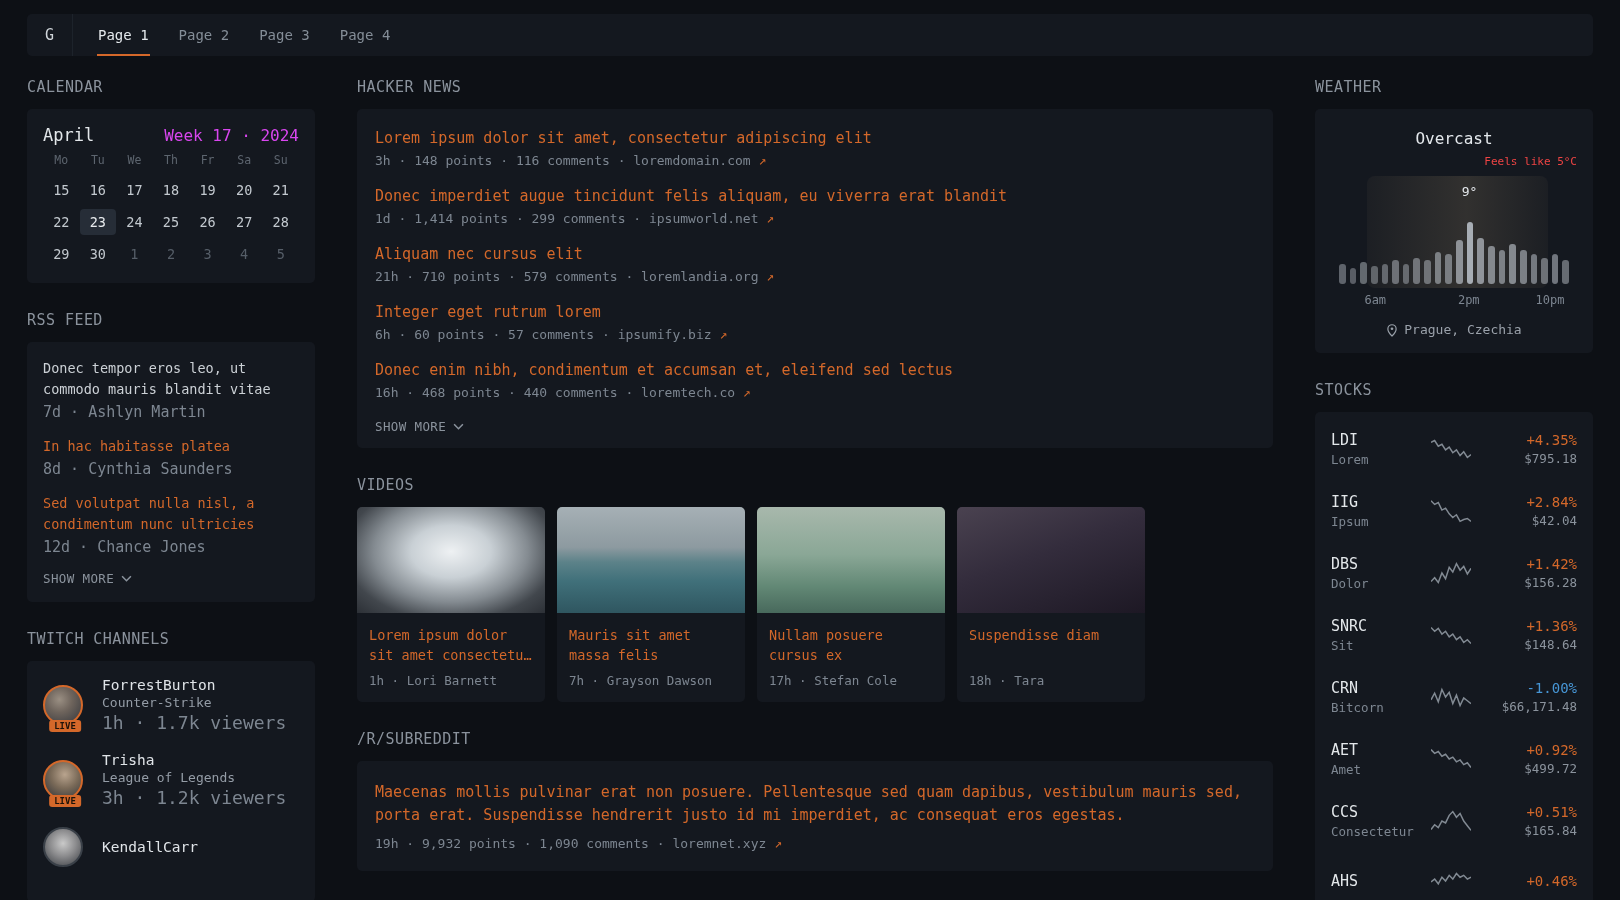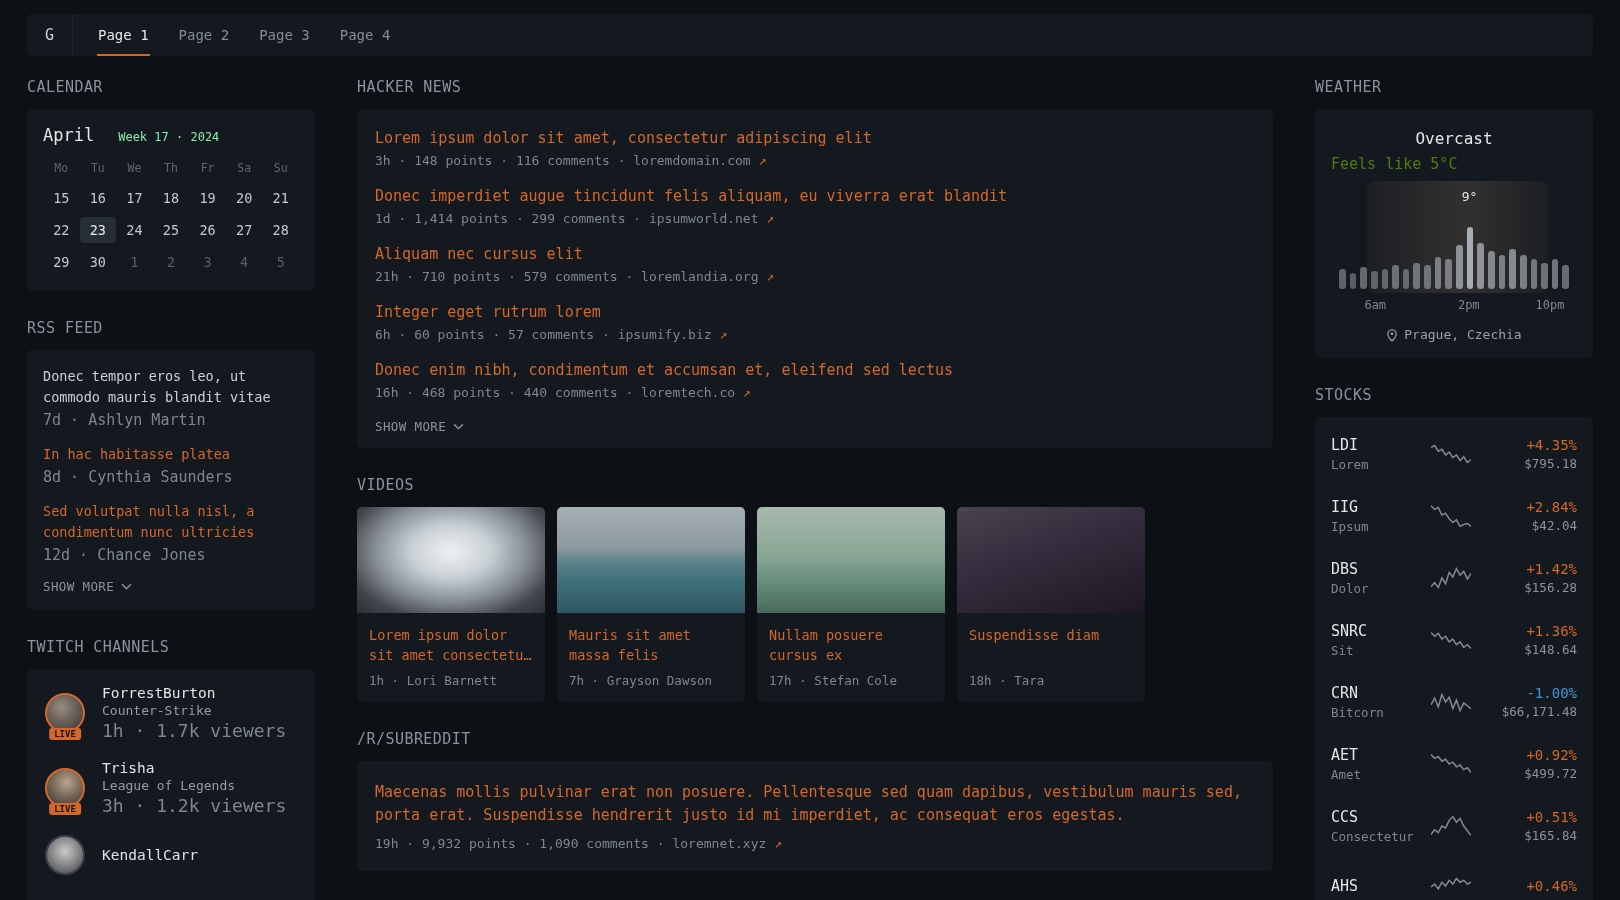--- a/index.html
+++ b/index.html
@@ -25,40 +25,40 @@
 
   :root { --accent:#d4682a; --neg:#4796d6; --card:#14181f; --muted:#7d8691; --muted2:#5c646e; }
 
   
   .content { display:grid; grid-template-columns:288px minmax(0,1fr) 278px; gap:42px; margin-top:22px; }
   .col { display:flex; flex-direction:column; gap:28px; min-width:0; }
   .section-title { color:#8b939d; font-size:15px; font-weight:normal; letter-spacing:.03em; margin-bottom:13px; }
   .card { background:var(--card); border-radius:5px; padding:16px; }
 
   
-  .cal-header { display:flex; align-items:baseline; margin-bottom:12px; }
+  .cal-header { display:flex; justify-content:space-between; align-items:baseline; margin-bottom:4px; }
   .cal-month { font-size:17px; color:#e3e7ea; }
-  .cal-week { font-size:12px; color:#86efac;padding-left:24px; }
+  .cal-week { font-size:16px; color:#d946ef;padding-left:24px; }
   .cal-grid { display:grid; grid-template-columns:repeat(7,1fr); row-gap:6px; text-align:center; }
   .cal-wd { color:#5d656f; font-size:11.5px; padding:4px 0; }
   .cal-day { color:#c3c9cf; font-size:13.5px; padding:5px 0; border-radius:4px; }
   .cal-day.sel { background:#262d37; color:#e8ebee; }
   .cal-day.out { color:#565e68; }
 
   
   .feed-item { margin-bottom:15px; }
   .feed-title { display:block; color:#ccd1d6; font-size:13.5px; line-height:1.55; }
   .feed-title.hl { color:var(--accent); }
   .feed-meta { color:var(--muted); font-size:15px; margin-top:3px; }
   .show-more { display:flex; align-items:center; gap:7px; color:#8b939d; font-size:12.5px; letter-spacing:.03em; margin-top:6px; }
   .chev { display:block; }
 
   
   .channel { display:flex; align-items:center; gap:15px; margin-bottom:19px; }
-  .avatar-wrap { position:relative; width:44px; flex:0 0 44px; display:flex; justify-content:center; }
+  .avatar-wrap { position:relative; width:44px; flex:0 0 44px; display:flex; justify-content:flex-start; }
   .avatar { width:40px; height:40px; border-radius:50%; border:2px solid #3a4048; }
   .avatar.live { border-color:var(--accent); }
   .avatar.av1 { background:radial-gradient(circle at 40% 35%, #9a8f83 0%, #6e645c 40%, #33363c 100%); }
   .avatar.av2 { background:radial-gradient(circle at 55% 35%, #b9a48e 0%, #7a6a58 45%, #2c2f35 100%); }
   .avatar.av3 { background:radial-gradient(circle at 50% 40%, #c9c9c9 0%, #8d8d8f 45%, #3a3d42 100%); }
   .live-badge { position:absolute; bottom:-7px; left:50%; transform:translateX(-50%); background:var(--accent); color:#1c1209; font-size:9px; font-weight:bold; padding:1px 5px; border-radius:3px; }
   .channel-name { color:#e0e4e8; font-size:14.5px; }
   .channel-game { color:#949ca6; font-size:13px; margin-top:2px; }
   .channel-meta { color:var(--muted); font-size:18px; margin-top:2px; }
 
@@ -83,21 +83,21 @@
   .video-title { display:block; color:var(--accent); font-size:13.5px; line-height:1.5; height:41px; overflow:hidden; }
   .video-meta { color:var(--muted); font-size:12.5px; margin-top:7px; }
 
   .sub-card { padding:20px 18px; }
   .sub-title { display:block; color:var(--accent); font-size:15px; line-height:1.55; }
   .sub-meta { color:var(--muted); font-size:13px; margin-top:8px; }
 
   
   .weather-card { padding:20px 16px 16px; }
   .w-cond { text-align:center; color:#e4e8ec; font-size:16px; }
-  .w-feels { text-align:left; color:#4d7c0f; font-size:15px; margin-top:7px; }
+  .w-feels { text-align:right; color:#ef4444; font-size:11px; margin-top:7px; }
   .w-chart { position:relative; height:100px; margin:16px 8px 0; }
   .w-highlight { position:absolute; left:12%; right:9%; top:-8px; bottom:-4px; border-radius:8px;
     background:linear-gradient(90deg, rgba(160,140,110,0.06), rgba(185,160,120,0.18) 55%, rgba(160,140,110,0.06)); }
   .w-bars { position:absolute; inset:0; display:flex; align-items:flex-end; gap:4px; }
   .w-bar { flex:1; background:#a7adb4; border-radius:3px; min-height:8px; }
   .w-temp { position:absolute; top:0; transform:translateX(-50%); color:#e4e8ec; font-size:13px; }
   .w-times { position:relative; height:16px; margin-top:9px; color:var(--muted); font-size:12px; }
   .w-times span { position:absolute; transform:translateX(-50%); }
   .w-times .t0 { left:18%; } .w-times .t1 { left:56%; } .w-times .t2 { left:89%; }
   .w-loc { display:flex; justify-content:center; align-items:center; gap:6px; color:#9aa1aa; font-size:13px; margin-top:13px; }

